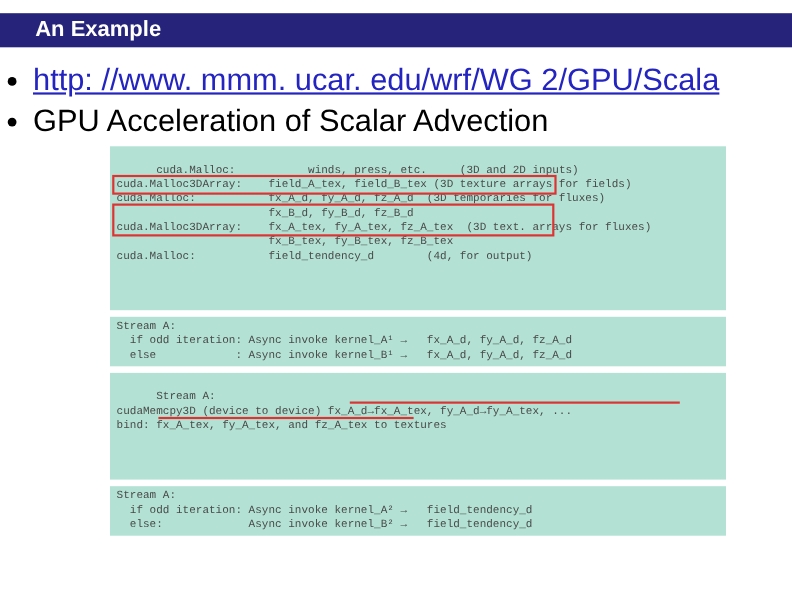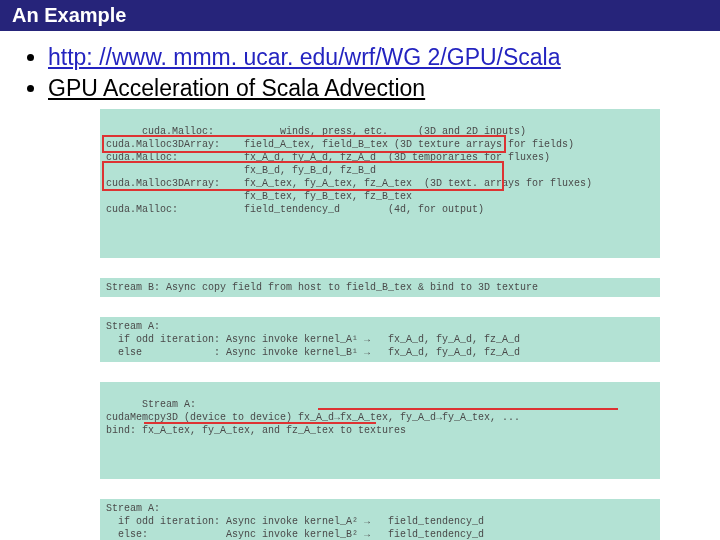--- a/index.html
+++ b/index.html
@@ -9,51 +9,51 @@
     background: #fff;
     width: 720px;
     height: 540px;
     overflow: hidden;
   }
   .title-bar {
     background: #26247a;
     color: #fff;
     font-weight: bold;
     font-size: 20px;
-    padding: 4px 12px;
+    padding: 4px 32px;
+    margin-top: 12px;
   }
   .content {
     padding: 6px 0 0 0;
   }
   .bullet-list {
     list-style: disc;
-    margin: 6px 0 6px 48px;
+    margin: 6px 0 6px 30px;
     padding: 0;
-    font-size: 23px;
-    text-decoration: underline;
+    font-size: 28px;
   }
   .bullet-list li {
     margin-bottom: 2px;
     line-height: 1.25;
   }
   .link-text {
     color: #2424c0;
     text-decoration: underline;
   }
   .code-area {
     margin: 4px 0 0 100px;
     width: 560px;
   }
   .code-block {
     background: #b3e2d4;
     font-family: "Courier New", monospace;
     font-size: 10px;
     color: #4a4a4a;
     padding: 3px 6px;
-    margin-bottom: 20px;
+    margin-bottom: 6px;
     position: relative;
     line-height: 1.3;
     white-space: pre;
   }
   .redbox1 {
     position: absolute;
     border: 2px solid #d33;
     left: 2px;
     top: 26px;
     width: 400px;
@@ -91,36 +91,35 @@
 
 <div class="title-bar">
   <span>An Example</span>
 </div>
 
 <div class="content">
   <ul class="bullet-list">
     <li>
       <span class="link-text">http: //www. mmm. ucar. edu/wrf/WG 2/GPU/Scala</span><br>
     </li>
-    <li>GPU Acceleration of Scala Advection</li>
+    <li>GPU Acceleration of Scalar Advection</li>
   </ul>
 
   <div class="code-area">
     <div class="code-block">
       <span>cuda.Malloc:           winds, press, etc.     (3D and 2D inputs)
 cuda.Malloc3DArray:    field_A_tex, field_B_tex (3D texture arrays for fields)
 cuda.Malloc:           fx_A_d, fy_A_d, fz_A_d  (3D temporaries for fluxes)
                        fx_B_d, fy_B_d, fz_B_d
 cuda.Malloc3DArray:    fx_A_tex, fy_A_tex, fz_A_tex  (3D text. arrays for fluxes)
                        fx_B_tex, fy_B_tex, fz_B_tex
 cuda.Malloc:           field_tendency_d        (4d, for output)</span>
       <div class="redbox1"></div>
       <div class="redbox2"></div>
     </div>
-    <div class="code-block">Stream B: Async copy field from host to field_B_tex &amp; bind to 3D texture</div>
     <div class="code-block">Stream A:
   if odd iteration: Async invoke kernel_A¹ →   fx_A_d, fy_A_d, fz_A_d
   else            : Async invoke kernel_B¹ →   fx_A_d, fy_A_d, fz_A_d</div>
     <div class="code-block">
       <span>Stream A:
 cudaMemcpy3D (device to device) fx_A_d→fx_A_tex, fy_A_d→fy_A_tex, ...
 bind: fx_A_tex, fy_A_tex, and fz_A_tex to textures</span>
       <div class="underline1"></div>
       <div class="underline2"></div>
     </div>

